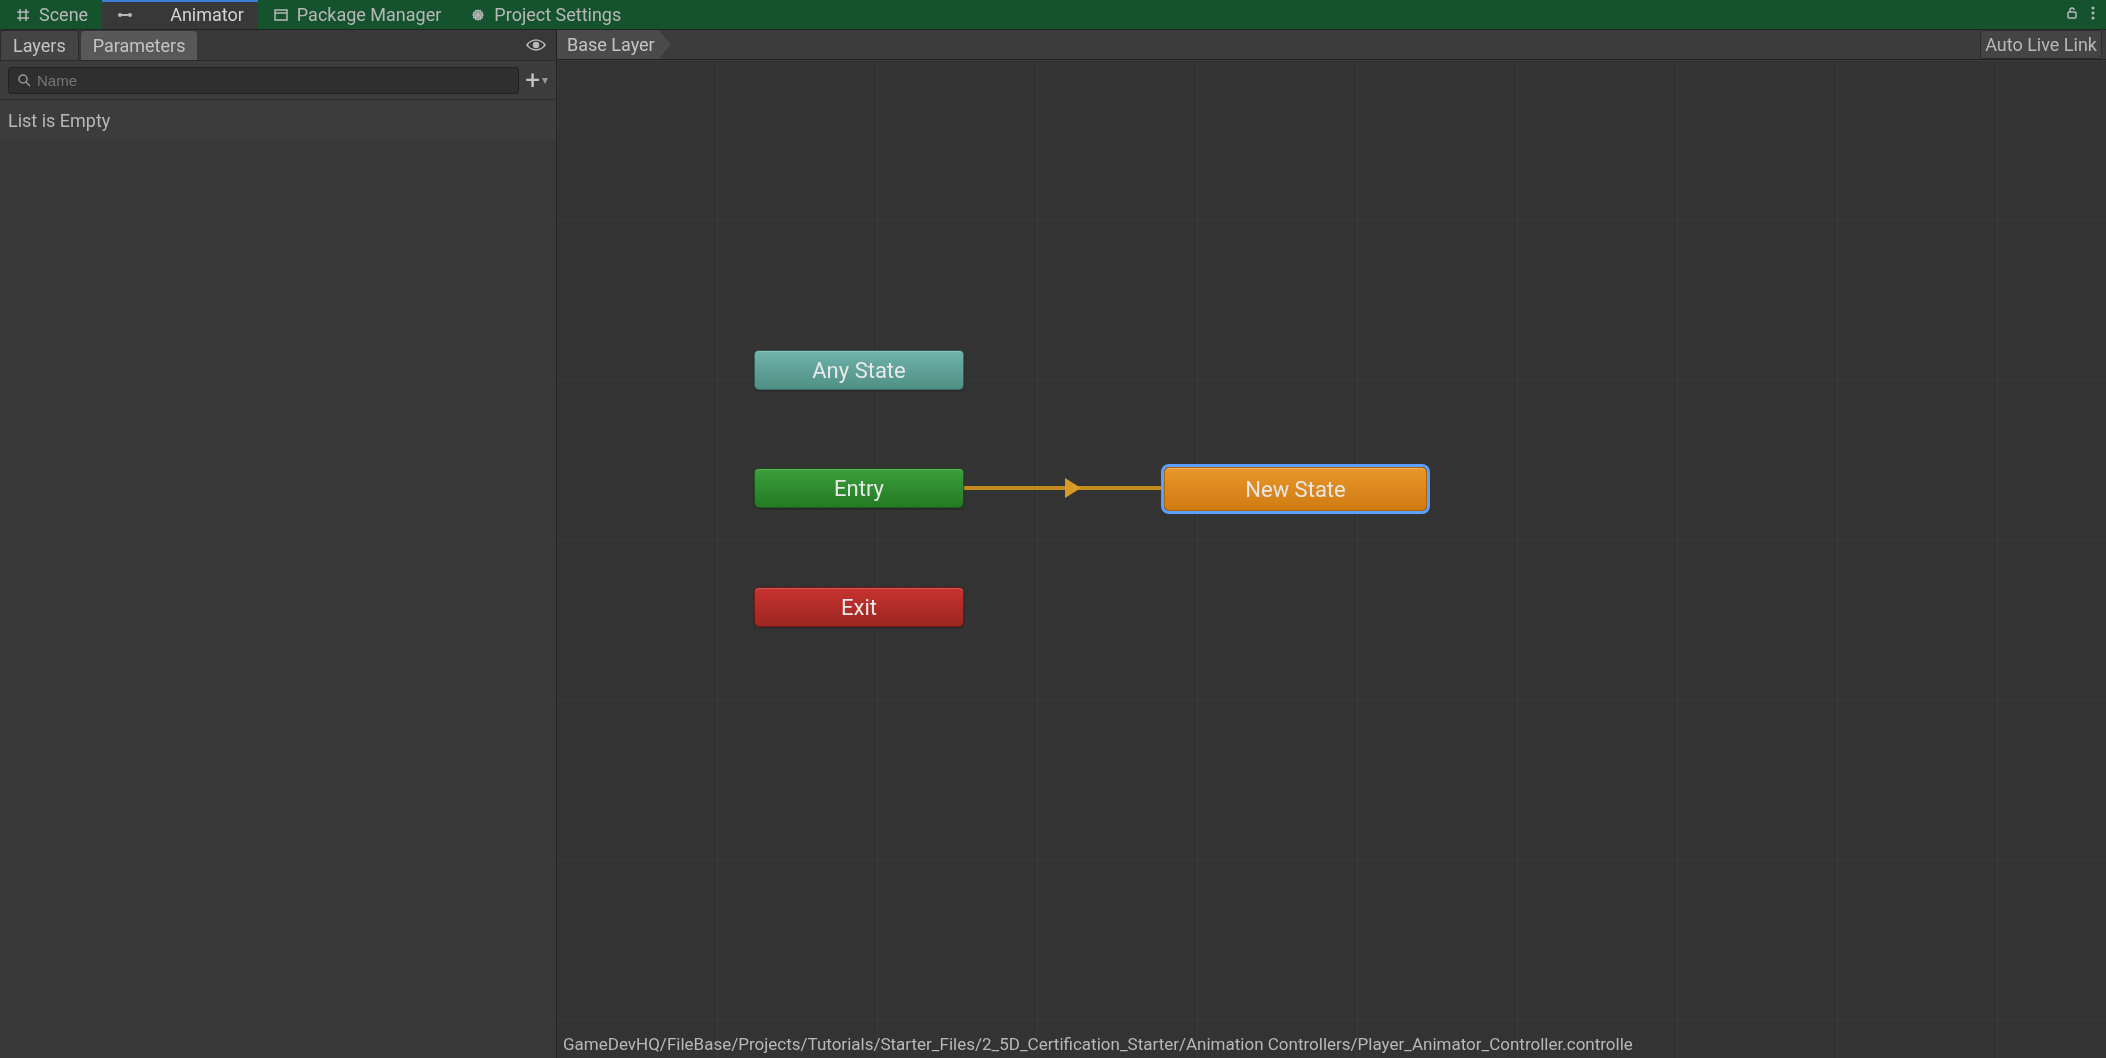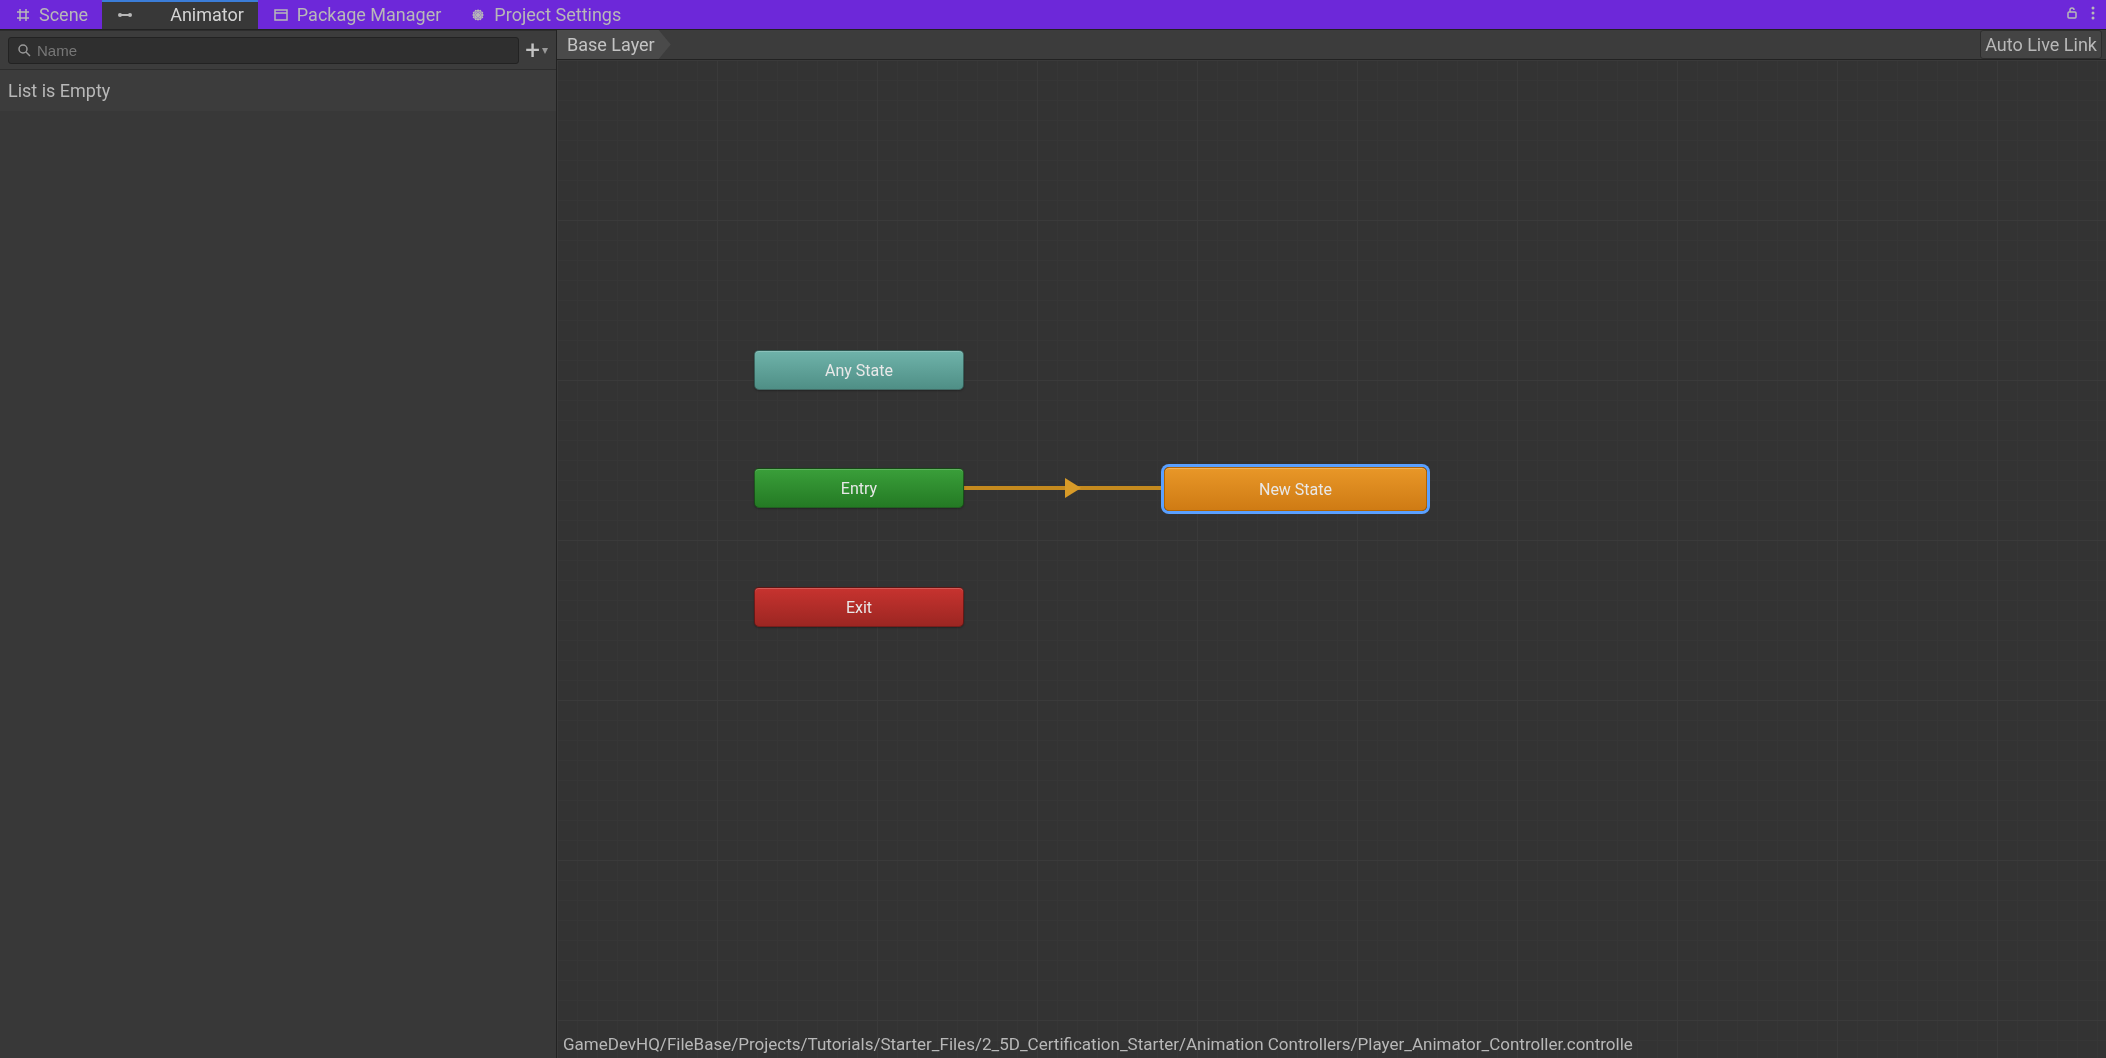--- a/index.html
+++ b/index.html
@@ -10,21 +10,21 @@
       width: 2106px;
       height: 1058px;
       overflow: hidden;
       font-size: 18px;
     }
     
     .top-tabs {
       display: flex;
       align-items: center;
       height: 30px;
-      background: #6d28d9;
+      background: #14532d;
       border-bottom: 1px solid #222;
       position: relative;
     }
     .top-tab {
       display: flex;
       align-items: center;
       padding: 0 14px;
       height: 100%;
       gap: 7px;
       color: #b8b8b8;
@@ -200,21 +200,21 @@
     }
     .node {
       position: absolute;
       width: 210px;
       height: 40px;
       border-radius: 5px;
       display: flex;
       align-items: center;
       justify-content: center;
       color: #e8e8e8;
-      font-size: 16px;
+      font-size: 22px;
       border: 1px solid rgba(0,0,0,0.4);
       box-shadow: inset 0 1px 0 rgba(255,255,255,0.2), 0 1px 2px rgba(0,0,0,0.3);
       cursor: pointer;
     }
     .node-any { background: linear-gradient(#6fb3aa, #4f8f86); top: 290px; left: 197px; }
     .node-entry { background: linear-gradient(#3a9f3a, #247a24); top: 408px; left: 197px; }
     .node-exit  { background: linear-gradient(#c7332f, #9c2622); top: 527px; left: 197px; }
     .node-new {
       background: linear-gradient(#e89728, #cf7b14);
       top: 407px;
@@ -311,20 +311,34 @@
         <circle cx="3" cy="3" r="1.5"></circle>
           <circle cx="3" cy="8" r="1.5"></circle>
           <circle cx="3" cy="13" r="1.5"></circle>
       </svg>
     </span>
   </div>
 </div>
 
 <div class="main">
   <div class="left-panel">
+    <div class="sub-tabs">
+      <div class="sub-tab inactive">
+        <span>Layers</span>
+      </div>
+      <div class="sub-tab active">
+        <span>Parameters</span>
+      </div>
+      <span class="eye-icon">
+        <svg width="20" height="14" viewBox="0 0 20 14" fill="none" stroke="#b8b8b8" stroke-width="1.5">
+          <path d="M1 7s3-5 9-5 9 5 9 5-3 5-9 5-9-5-9-5z"></path>
+          <circle cx="10" cy="7" r="2.5" fill="#b8b8b8"></circle>
+        </svg>
+      </span>
+    </div>
     <div class="search-row">
       <div class="search-box">
         <span>
           <svg width="14" height="14" viewBox="0 0 14 14" fill="none" stroke="#999" stroke-width="1.5">
             <circle cx="6" cy="6" r="4"></circle>
               <line x1="9" y1="9" x2="13" y2="13"></line>
           </svg>
         </span>
         <input type="text" placeholder="Name" style="">
       </div>

